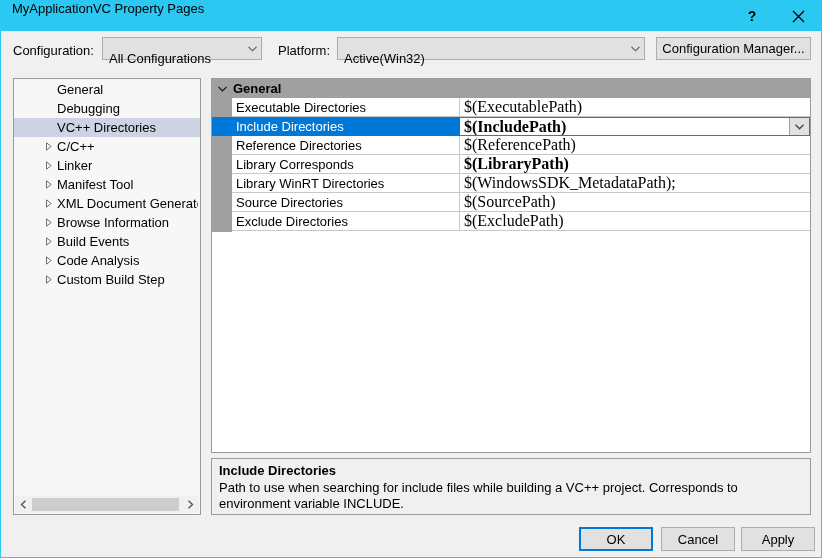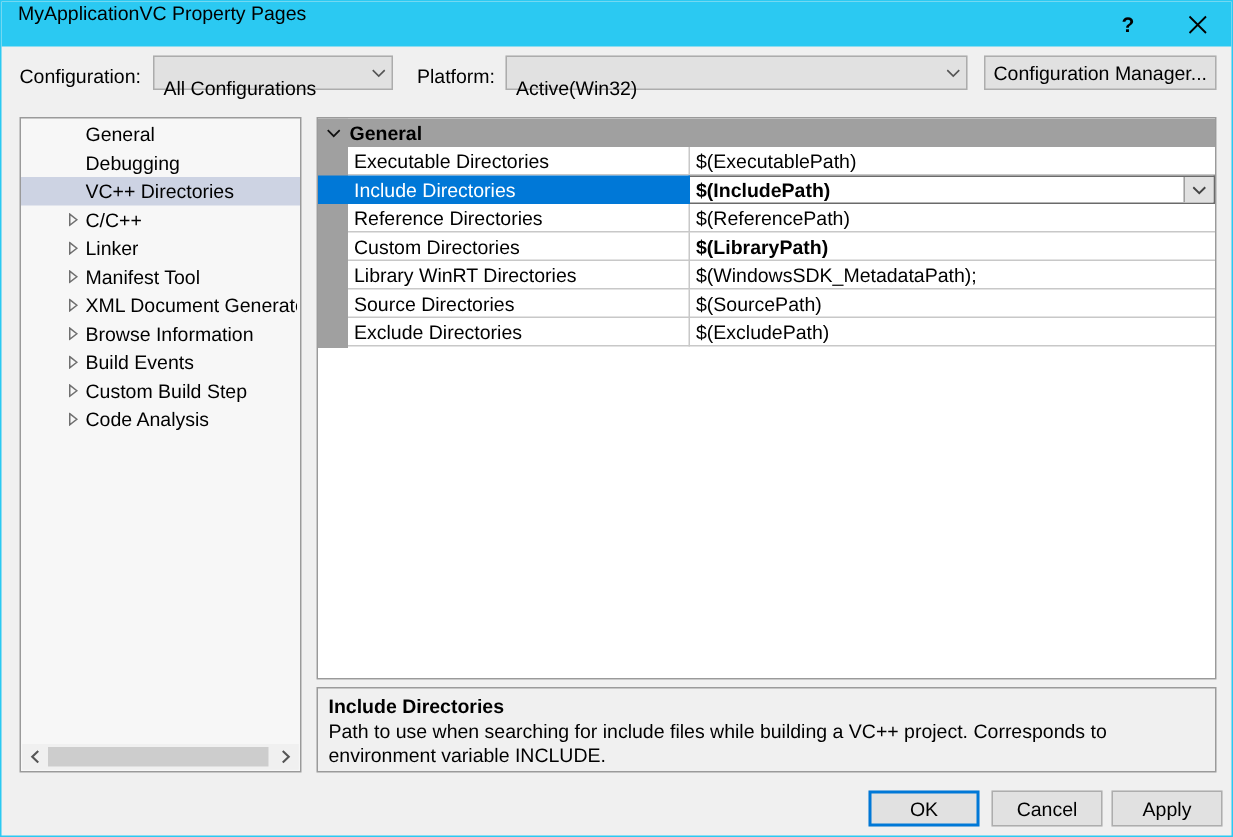--- a/index.html
+++ b/index.html
@@ -234,27 +234,28 @@
     padding-left: 4px;
     display: flex;
     align-items: center;
     white-space: nowrap;
     overflow: hidden;
   }
   .grid-row .cell-value {
     flex: 1;
     box-sizing: border-box;
     border-bottom: 1px solid #c8c8c8;
-    font-size: 13px;
+    font-size: 16px;
     color: #000;
     padding-left: 4px;
     display: flex;
     align-items: center;
     white-space: nowrap;
     overflow: hidden;
+    font-family: Liberation Serif, serif;
   }
   .grid-row .cell-value.bold { font-weight: bold; }
   .grid-row.selected .cell-name {
     background: #0078d7;
     color: #ffffff;
     border-right-color: #0078d7;
     border-bottom-color: #0078d7;
   }
   .grid-row.selected .cell-value {
     border-bottom: none;
@@ -432,29 +433,29 @@
             </svg>
           </span>
           <span class="tree-label">Build Events</span>
         </div>
         <div class="tree-item" style="padding-left: 26px;">
           <span class="tree-expander">
             <svg width="8" height="9" viewBox="0 0 8 9">
               <path d="M1.5,0.8 L6.2,4.5 L1.5,8.2 Z" fill="none" stroke="#707070" stroke-width="1"></path>
             </svg>
           </span>
+          <span class="tree-label">Code Analysis</span>
+        </div>
+        <div class="tree-item" style="padding-left: 26px;">
+          <span class="tree-expander">
+            <svg width="8" height="9" viewBox="0 0 8 9">
+              <path d="M1.5,0.8 L6.2,4.5 L1.5,8.2 Z" fill="none" stroke="#707070" stroke-width="1"></path>
+            </svg>
+          </span>
           <span class="tree-label">Custom Build Step</span>
-        </div>
-        <div class="tree-item" style="padding-left: 26px;">
-          <span class="tree-expander">
-            <svg width="8" height="9" viewBox="0 0 8 9">
-              <path d="M1.5,0.8 L6.2,4.5 L1.5,8.2 Z" fill="none" stroke="#707070" stroke-width="1"></path>
-            </svg>
-          </span>
-          <span class="tree-label">Code Analysis</span>
         </div>
       </div>
 
     <div id="tree-hscroll">
       <div class="sb-arrow">
         <svg width="7" height="9" viewBox="0 0 7 9">
             <path d="M5.5,0.7 L1.5,4.5 L5.5,8.3" stroke="#555" stroke-width="1.4" fill="none"></path>
           </svg>
       </div>
       <div id="tree-hscroll-track">
@@ -502,21 +503,21 @@
         </div>
         <div class="grid-row">
           <div class="row-gutter"></div>
           <div class="cell-name">Reference Directories</div>
           <div class="cell-value">
             <span>$(ReferencePath)</span>
           </div>
         </div>
         <div class="grid-row">
           <div class="row-gutter"></div>
-          <div class="cell-name">Custom Directories</div>
+          <div class="cell-name">Library Corresponds</div>
           <div class="cell-value bold">
             <span>$(LibraryPath)</span>
           </div>
         </div>
         <div class="grid-row">
           <div class="row-gutter"></div>
           <div class="cell-name">Library WinRT Directories</div>
           <div class="cell-value">
             <span>$(WindowsSDK_MetadataPath);</span>
           </div>

